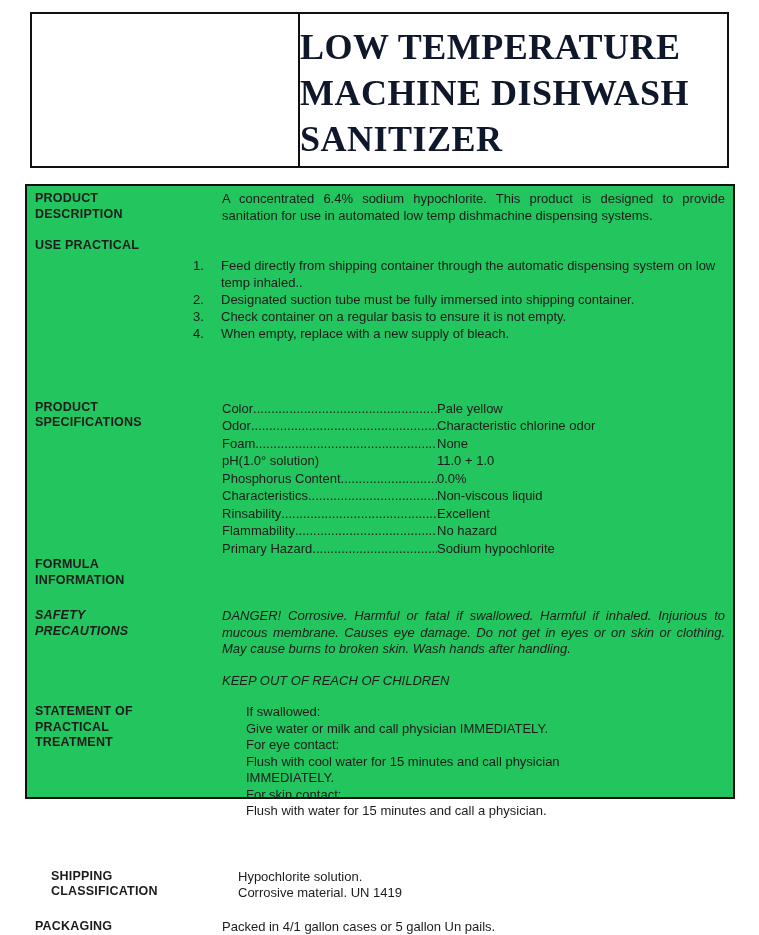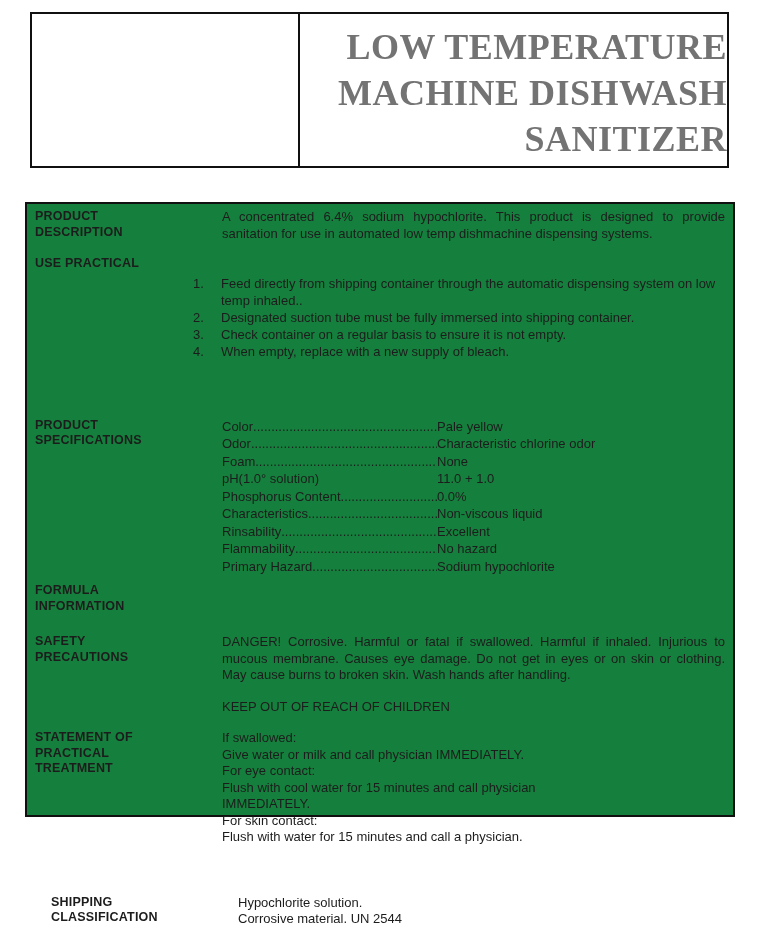--- a/index.html
+++ b/index.html
@@ -26,30 +26,30 @@
     margin-left:-2px;
     background:#fff;
     padding-top:10px;
   }
   .title-line {
     font-family:"Liberation Serif", serif;
     font-weight:bold;
     font-size:36px;
     line-height:46px;
     letter-spacing:0.5px;
-    text-align:right;
-    color:#737373;
+    text-align:left;
+    color:#0f172a;
   }
 
   
   .main-box {
-    position:absolute; top:202px; left:25px;
+    position:absolute; top:184px; left:25px;
     width:710px; height:615px;
     border:2px solid #101010;
-    background:#15803d;
+    background:#22c55e;
     padding:5px 8px 0 8px;
     font-size:13px; line-height:16.5px;
   }
   .section { display:flex; align-items:flex-start; }
   .label-col {
     width:187px; flex-shrink:0;
     font-weight:bold;
     font-size:12.5px; line-height:15.5px;
     white-space:pre-line;
     letter-spacing:0.2px;
@@ -72,23 +72,23 @@
 
   
   .treatment-row { display:flex;flex-direction:column; }
   .treatment-cond { width:110px; flex-shrink:0; }
   .treatment-instr { flex:1; max-width:385px; }
 
   
   .sec-desc       { margin-top:0; }
   .sec-use        { margin-top:14px; }
   .sec-specs      { margin-top:58px; }
-  .sec-formula    { margin-top:8px; }
-  .sec-safety     { margin-top:20px; }
-  .sec-treatment  { margin-top:15px; }
+  .sec-formula    { margin-top:0; }
+  .sec-safety     { margin-top:20px;font-style:italic; }
+  .sec-treatment  { margin-top:15px;gap:24px; }
   .sec-shipping   { margin-top:49px;margin-left:16px; }
   .sec-packaging  { margin-top:17px; }
 
   .warning-line { margin-top:15px; }
 </style>
 </head>
 <body>
 
 <div class="page">
 
@@ -234,21 +234,21 @@
           <span class="treatment-instr">Flush with water for 15 minutes and call a physician.</span>
         </div>
       </div>
     </div>
 
     <div class="section sec-shipping">
       <div class="label-col">SHIPPING
 CLASSIFICATION</div>
       <div class="content-col">
         <div>Hypochlorite solution.</div>
-        <div>Corrosive material.  UN  2544</div>
+        <div>Corrosive material.  UN  1419</div>
       </div>
     </div>
 
     <div class="section sec-packaging">
       <div class="label-col">PACKAGING</div>
       <div class="content-col">Packed in 4/1 gallon cases or 5 gallon Un pails.</div>
     </div>
 
   </div>
 </div>

